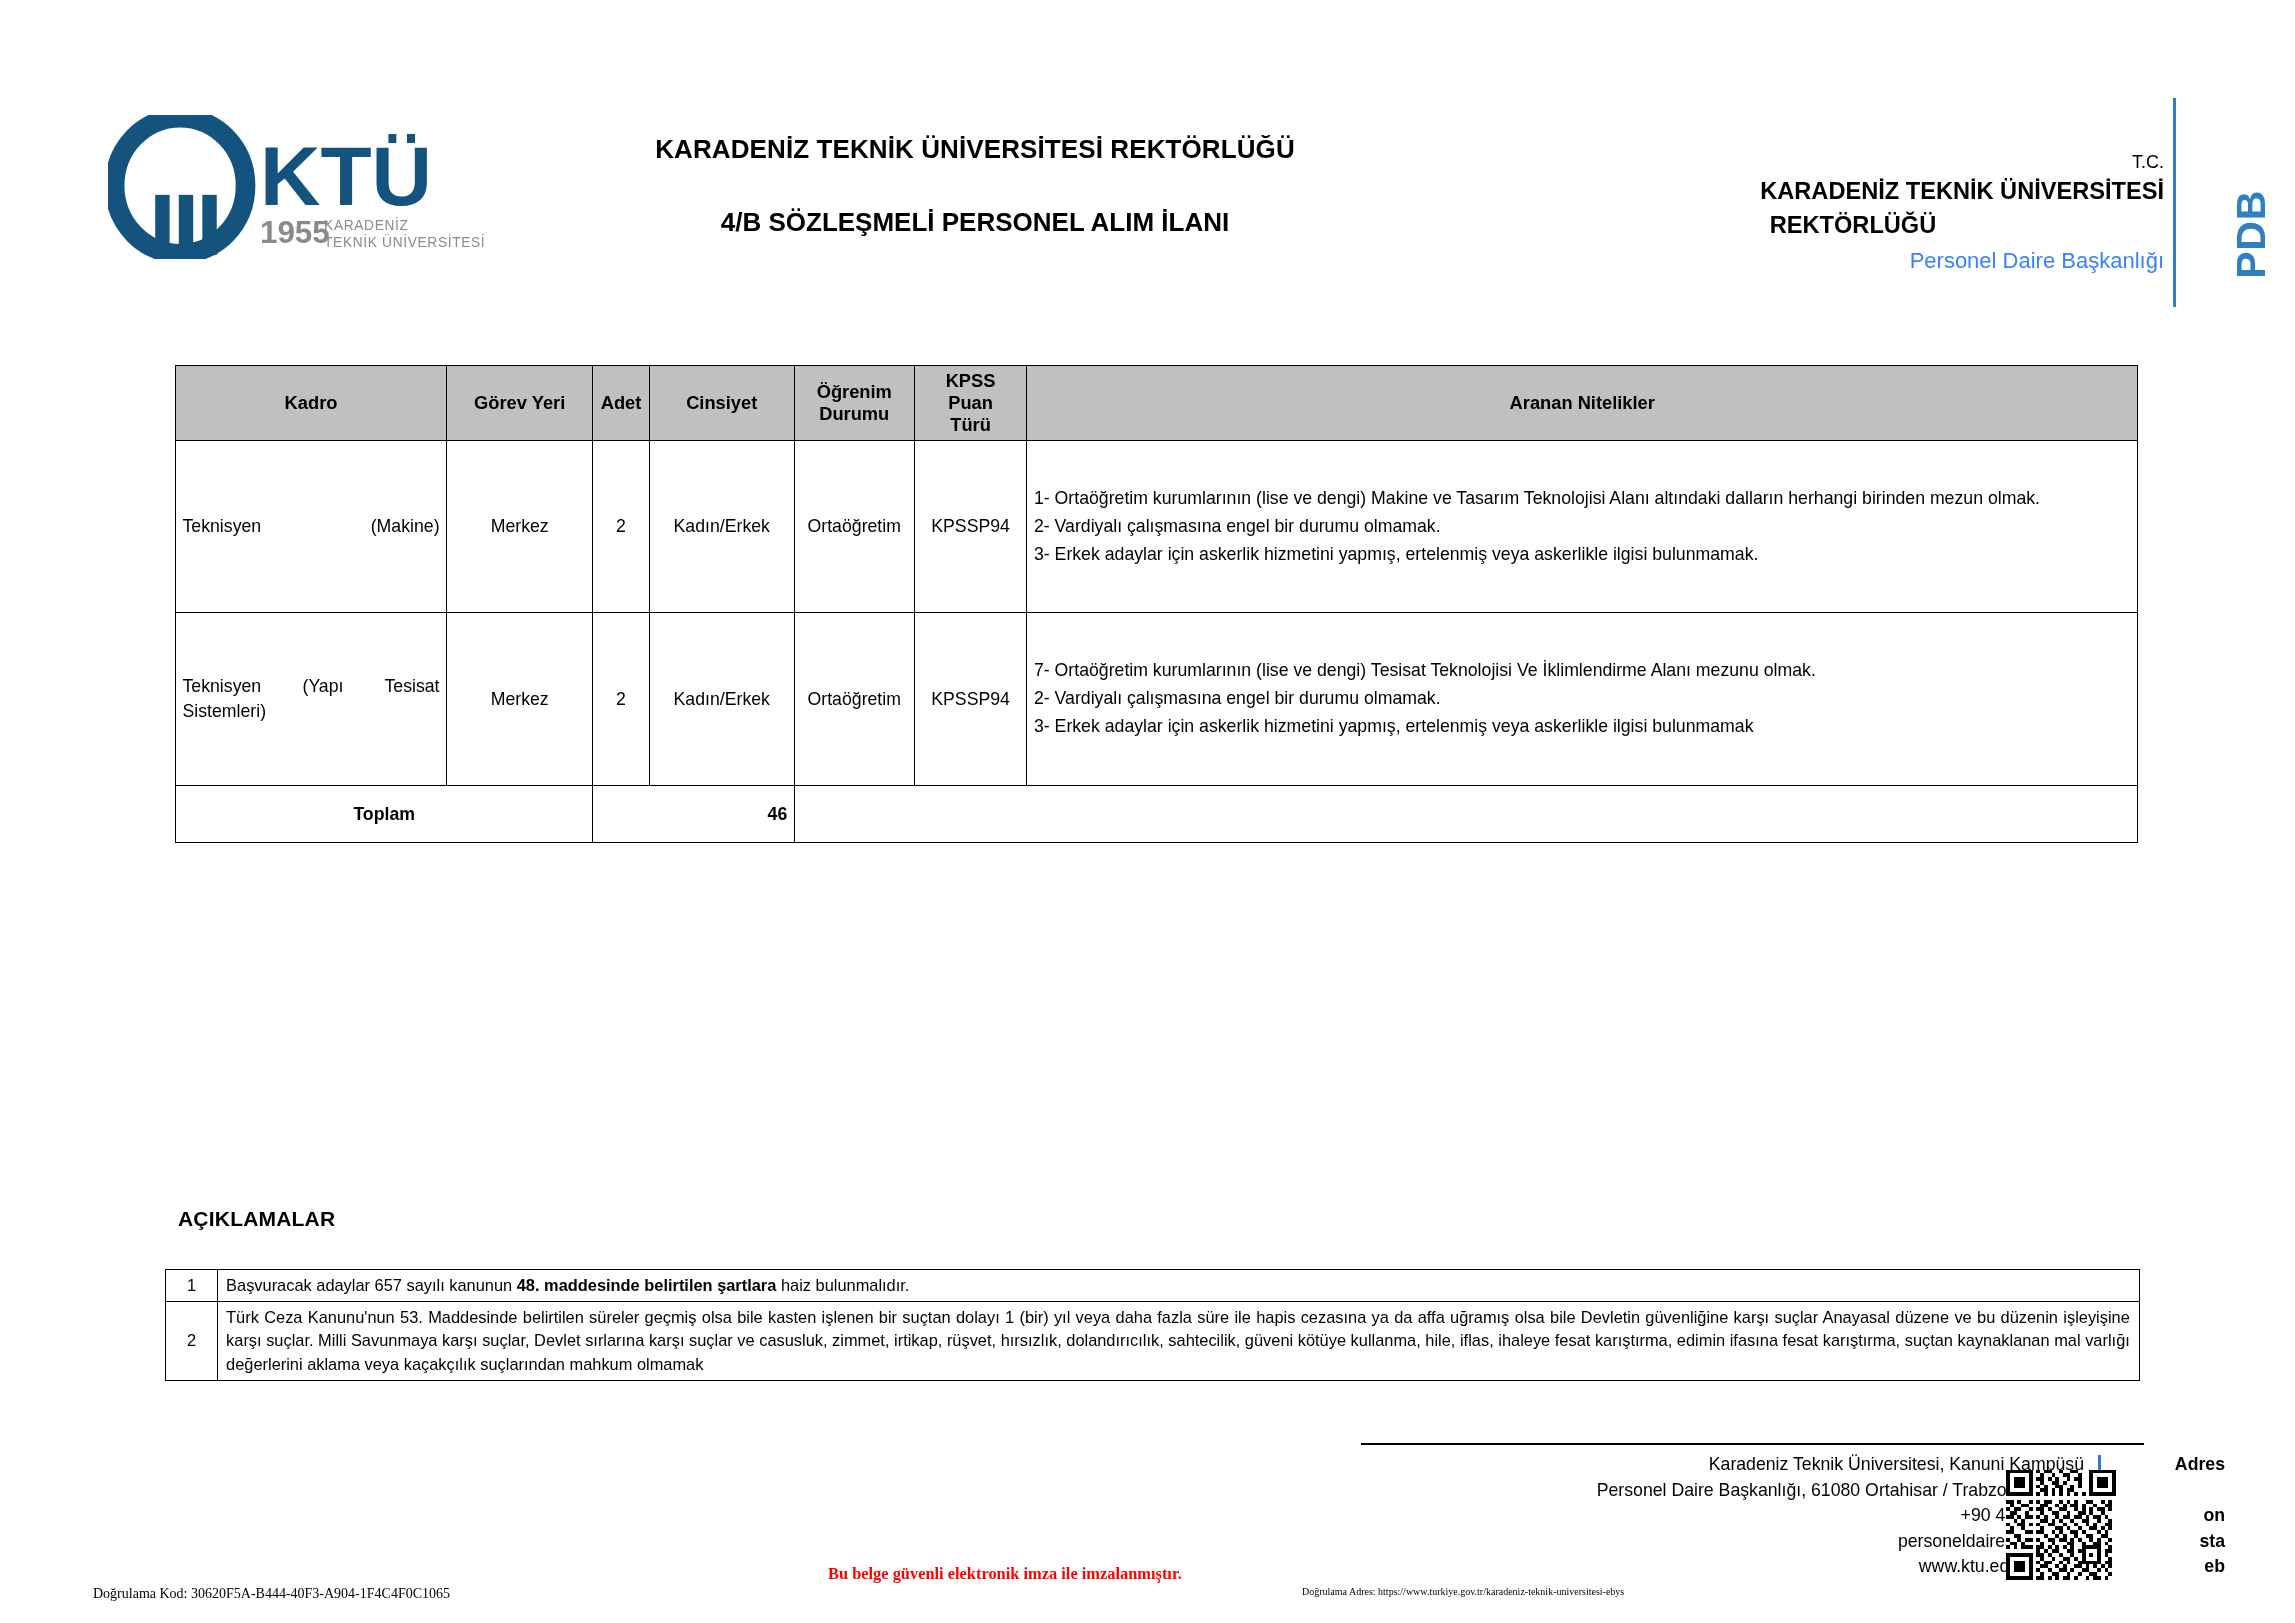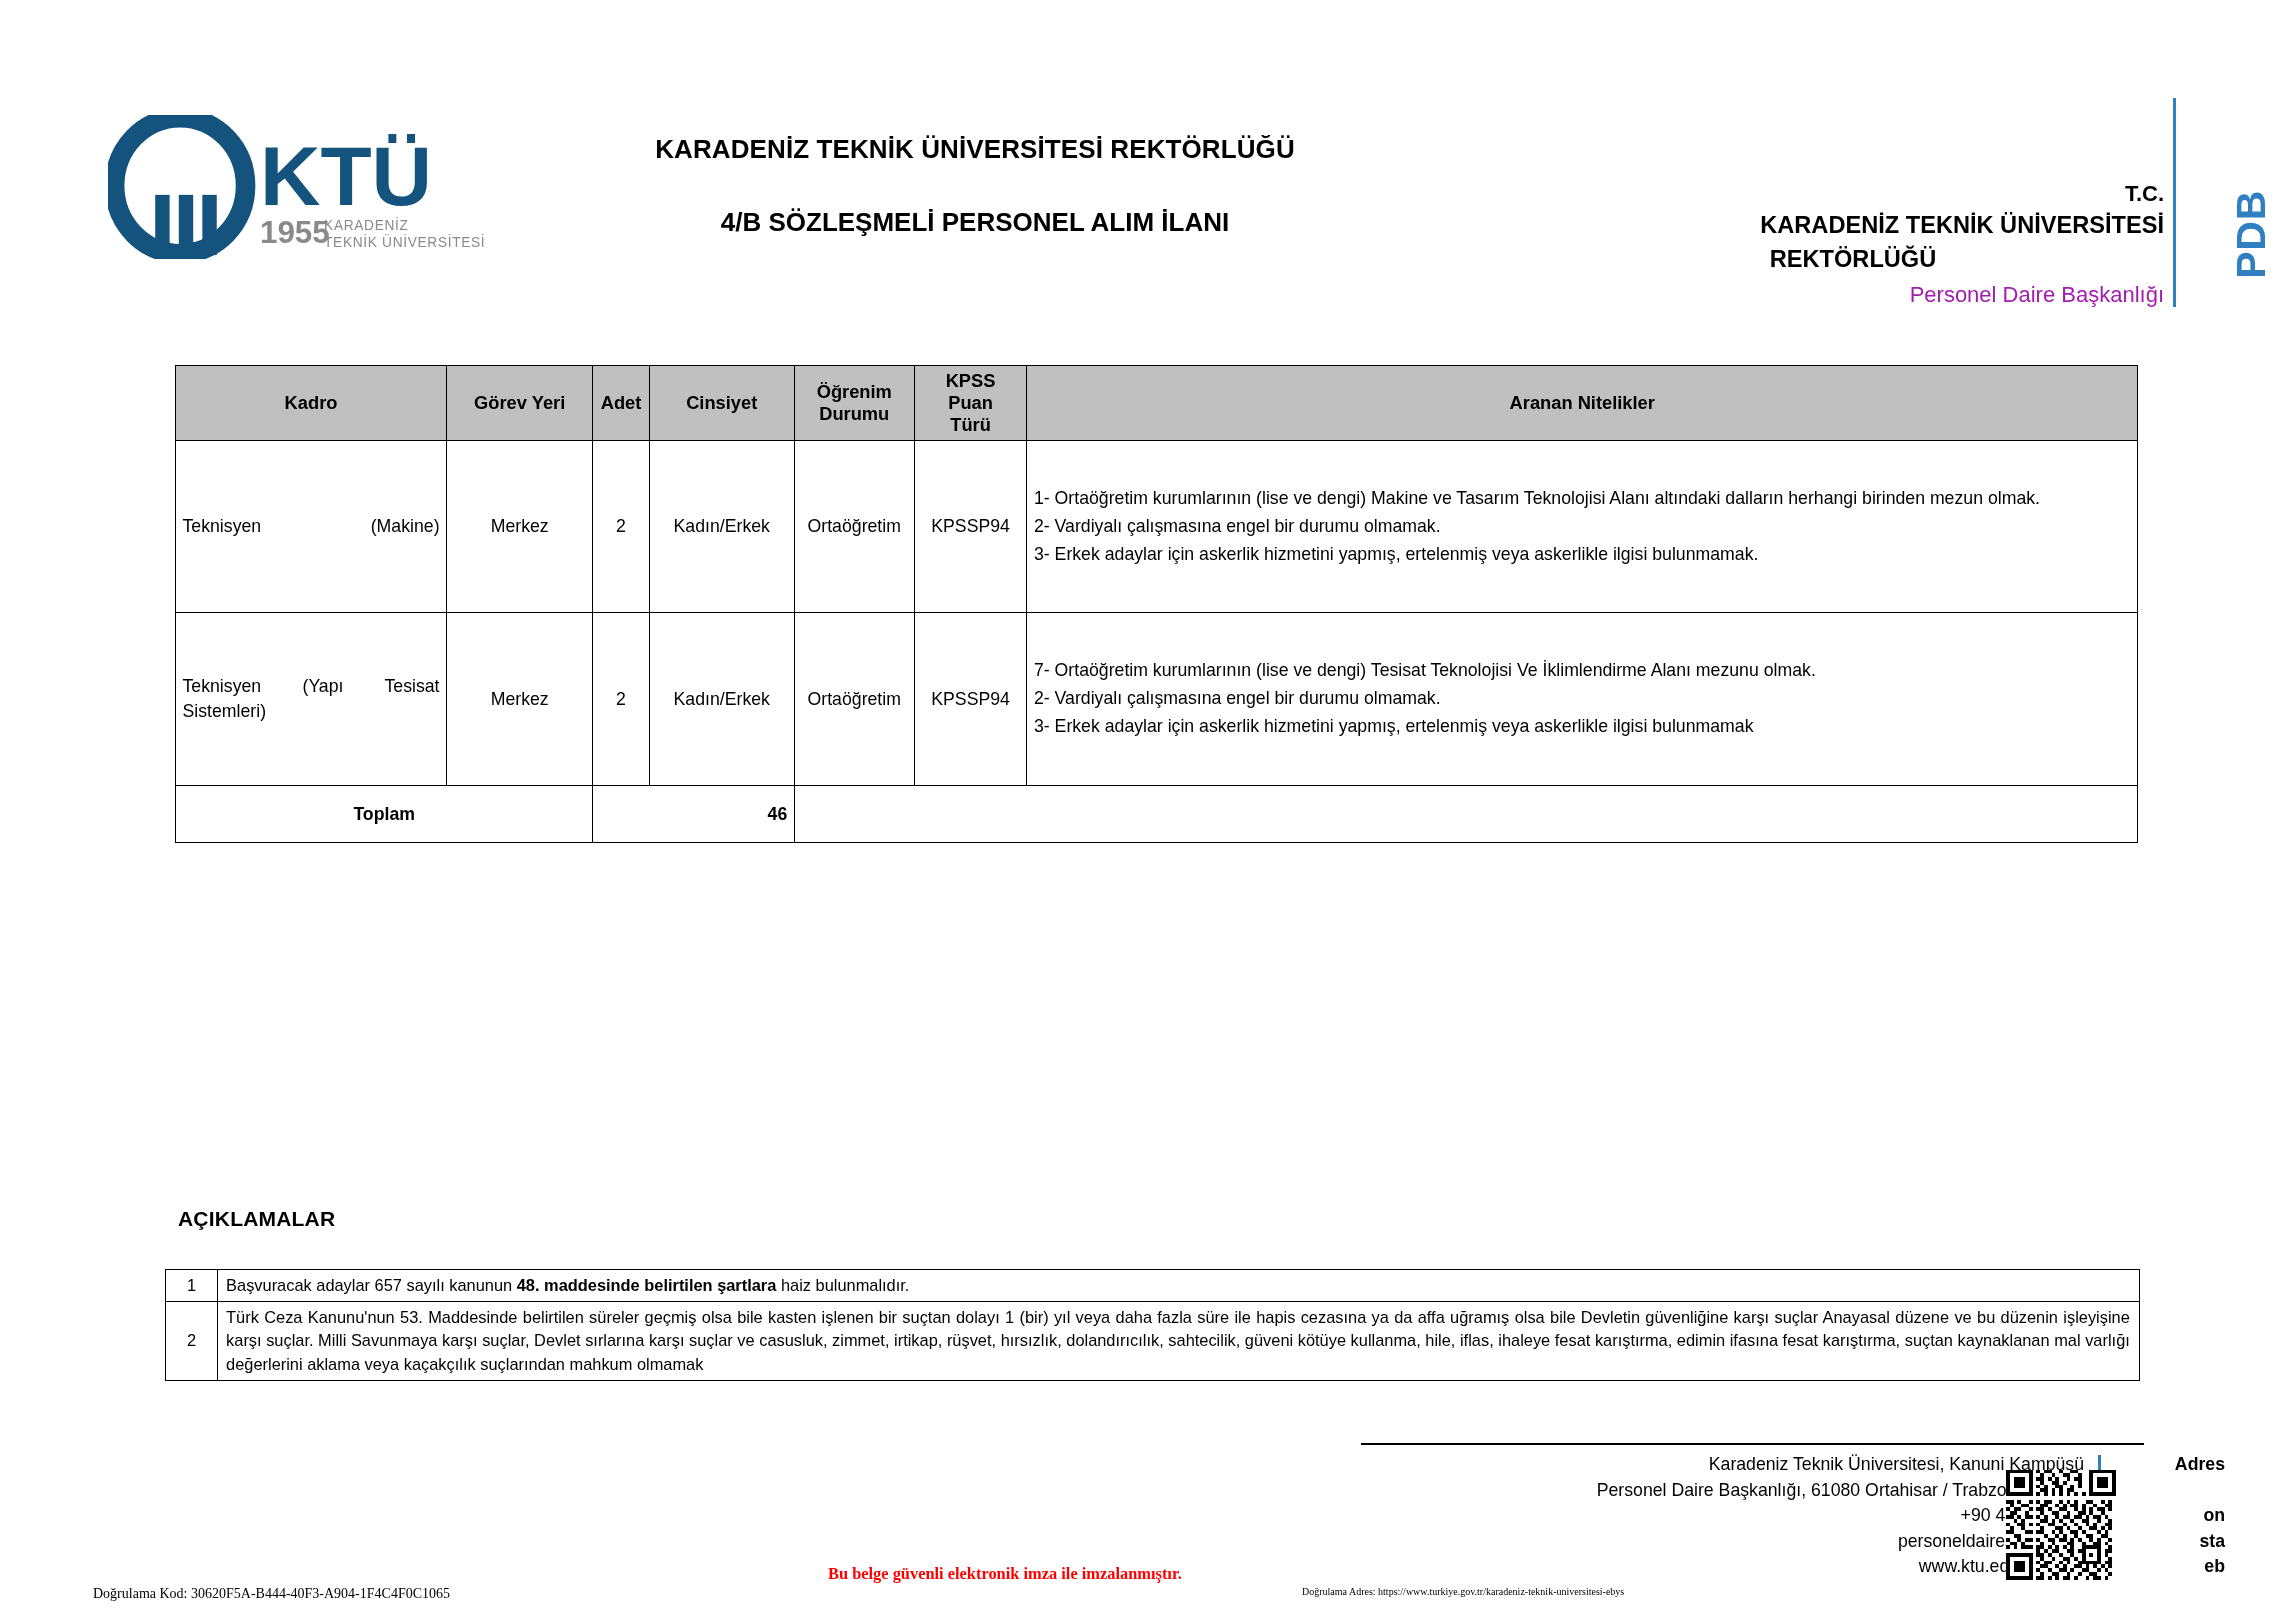--- a/index.html
+++ b/index.html
@@ -62,41 +62,41 @@
     height: 216px;
   }
   .lh-text {
     position: absolute;
     right: 60px;
     top: 0;
     width: 622px;
     text-align: right;
   }
   .lh-tc {
-    font-size: 22px;
-    font-weight: bold;
+    font-size: 18px;
+    font-weight: normal;
     line-height: 1.25;
-    margin-top: 82px;
+    margin-top: 53px;
   }
   .lh-uni {
     font-size: 23.6px;
     font-weight: bold;
     line-height: 1.25;
     margin-top: 3.9px;
   }
   .lh-rek {
     font-size: 23.6px;
     font-weight: bold;
     line-height: 1.25;
     margin-top: 3.9px;
     text-align: center;
   }
   .lh-pdb-sub {
     font-size: 22px;
-    color: #a21caf;
+    color: #3b82f6;
     line-height: 1.25;
     margin-top: 6.5px;
   }
   .lh-rule {
     position: absolute;
     right: 48px;
     top: 0;
     width: 3.3px;
     height: 209px;
     background: #2f7fc1;

